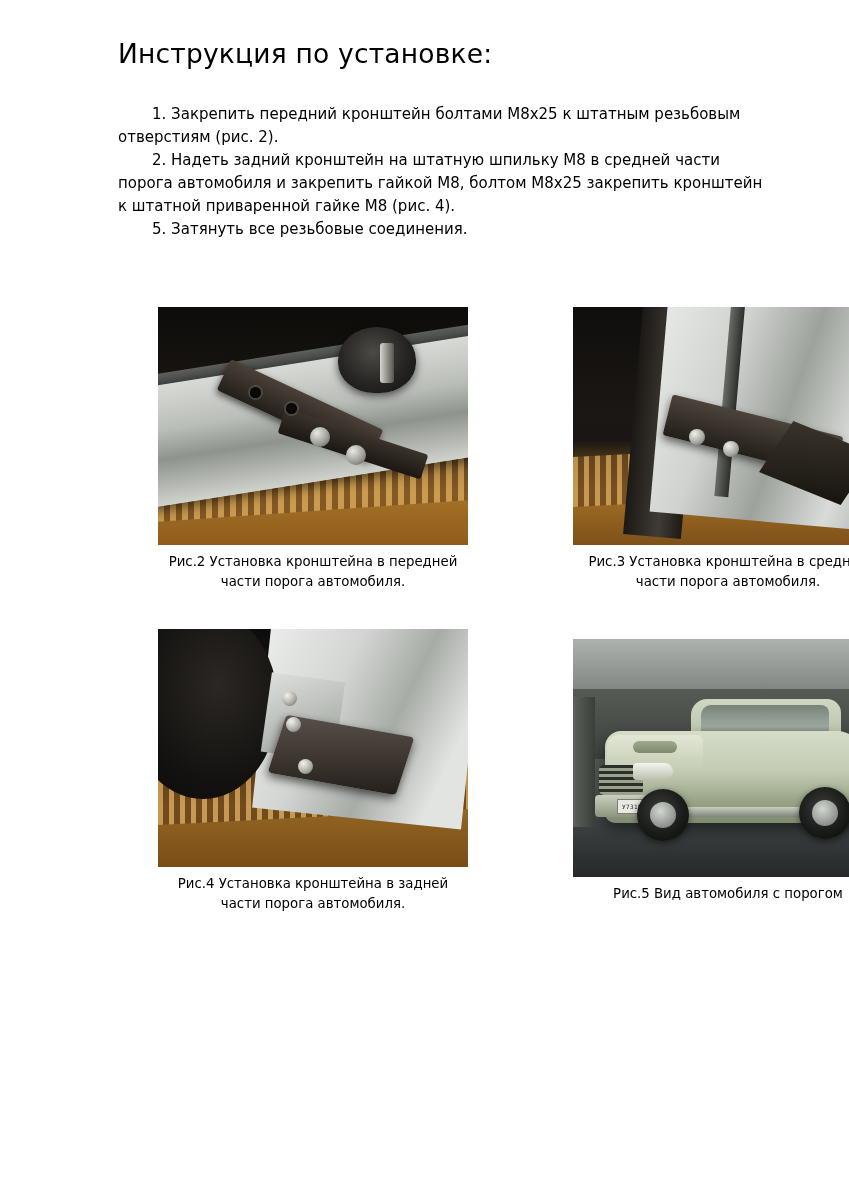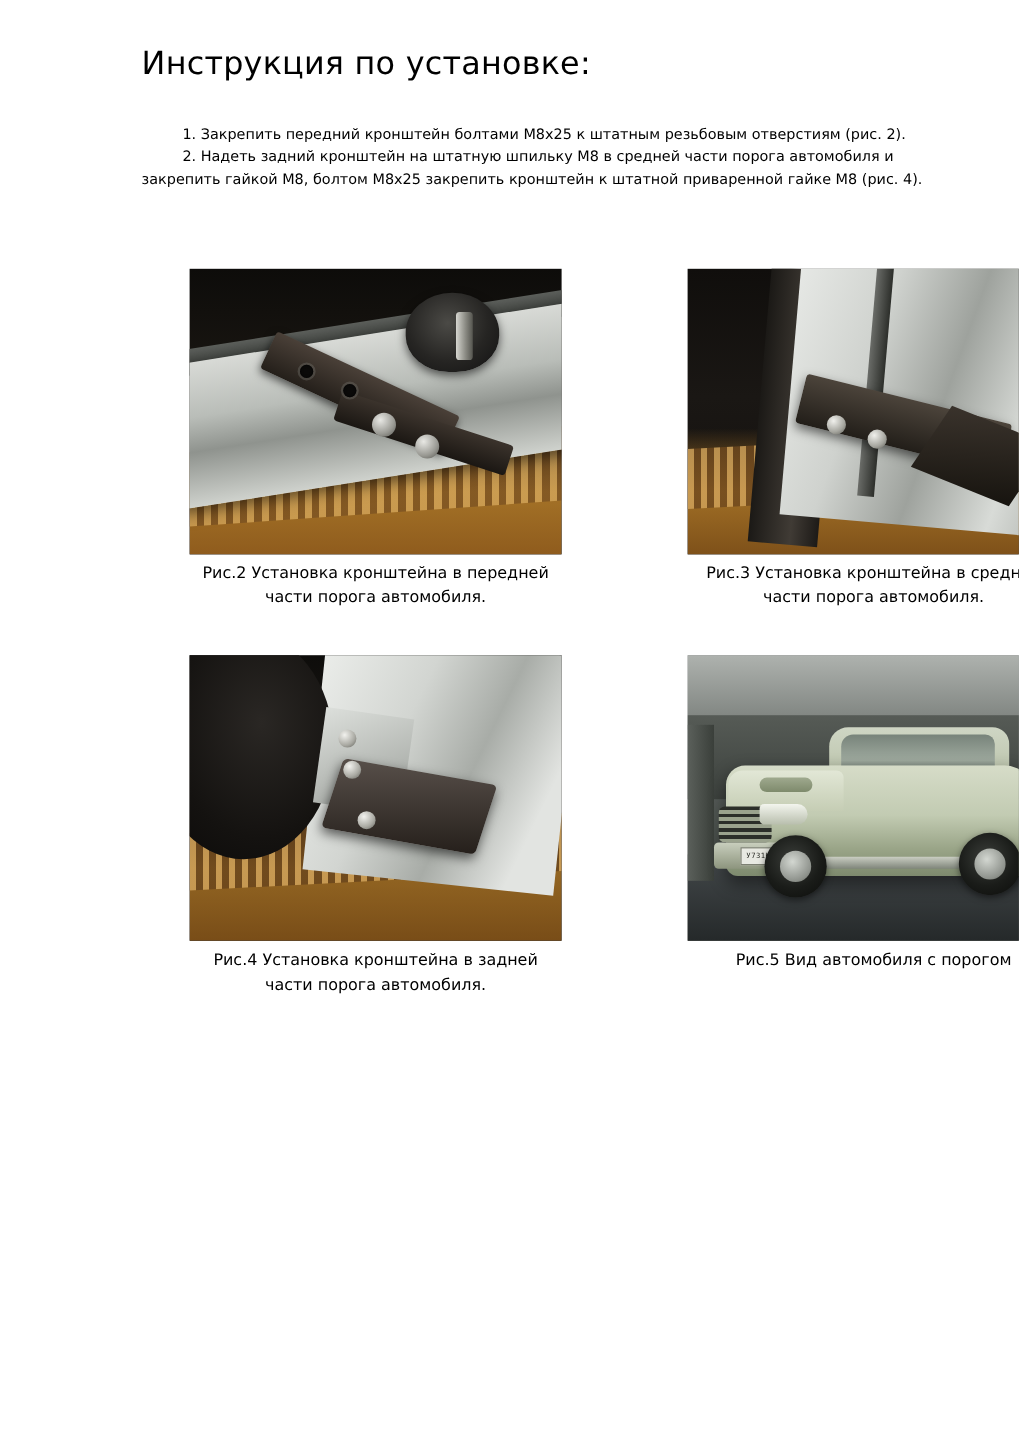--- a/index.html
+++ b/index.html
@@ -24,38 +24,38 @@
   }
   .doc-title {
     font-size: 26.5px;
     font-weight: normal;
     letter-spacing: 0.2px;
     margin: 0 0 34px 0;
     color: #000;
     font-family: "DejaVu Sans", sans-serif;
   }
   .steps {
-    font-size: 12px;
+    font-size: 15px;
     line-height: 1.53;
     color: #000;
     max-width: 665px;
   }
   .step {
     margin: 0 0 0 0;
     text-indent: 34px;
     text-align: left;
   }
   .figures {
     margin-top: 50px;
     width: 646px;
   }
   .fig-row {
     display: flex;
     gap: 25px;
-    align-items: flex-start;
+    align-items: center;
   }
   .fig-row + .fig-row {
     margin-top: 5px;
   }
   .fig {
     width: 310px;
   }
   .fig-img {
     width: 310px;
     height: 238px;
@@ -323,20 +323,21 @@
 </head>
 <body>
 
 <div class="page">
 
   <h1 class="doc-title">Инструкция по установке:</h1>
 
   <div class="steps">
     <p class="step">1. Закрепить передний кронштейн болтами М8х25 к штатным резьбовым отверстиям (рис. 2).</p>
     <p class="step">2. Надеть задний кронштейн на штатную шпильку М8 в средней части порога автомобиля и закрепить гайкой М8, болтом М8х25 закрепить кронштейн к штатной приваренной гайке М8 (рис. 4).</p>
+    <p class="step">5.   Затянуть все резьбовые соединения.</p>
   </div>
 
   <div class="figures">
 
     <div class="fig-row">
 
       <figure class="fig">
         <div class="fig-img p1">
           <div class="floorlight"></div>
           <div class="corrug"></div>

